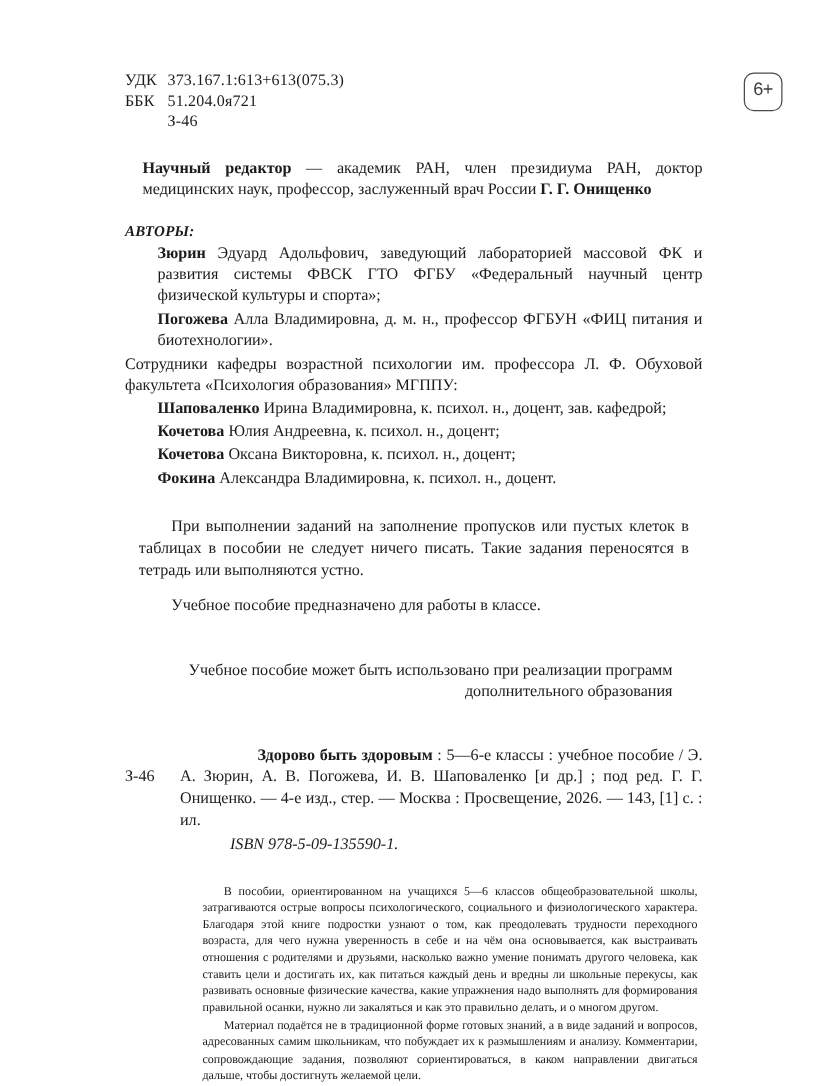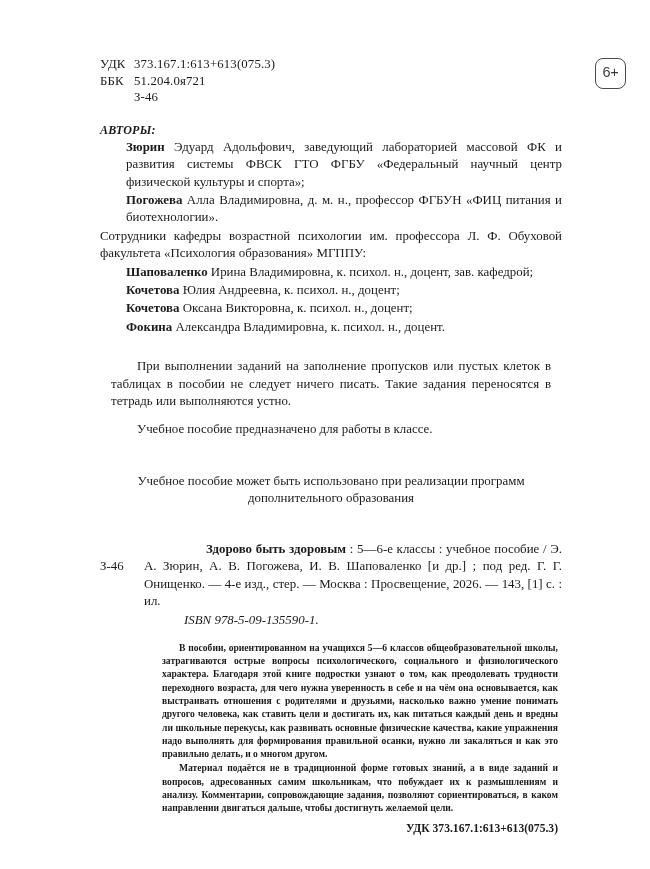--- a/index.html
+++ b/index.html
@@ -83,21 +83,21 @@
 
   .notes { margin-top: 22px; }
   .notes p {
     margin: 11px;
     text-indent: 26px;
   }
   .notes p + p { margin-top: 1px; }
 
   .promo {
     margin-top: 34px;
-    text-align: center;
+    text-align: right;
     font-size: 12.9px;
     line-height: 17.4px;
     padding: 0 24px;
   }
 
   
   .biblio {
     margin-top: 33px;
     font-size: 12.9px;
     line-height: 17.4px;
@@ -113,28 +113,27 @@
   }
   .biblio .b-first { text-indent: 62px; }
   .biblio .isbn-line {
     margin-top: 2px;
     text-indent: 40px;
     font-style: italic;
   }
 
   
   .annot {
-    margin-top: 11px;
+    margin-top: 22px;
     padding-left: 62px;
     padding-right: 4px;
     font-size: 9.6px;
     line-height: 13.3px;
     text-align: justify;
     text-justify: inter-word;
-    font-weight: bold;
   }
   .annot p { margin: 0; text-indent: 17px; }
   .annot p + p { margin-top: 1px; }
 
   
   .codes-bottom {
     margin-top: 6px;
     text-align: right;
     font-size: 11.6px;
     line-height: 15.4px;
@@ -148,20 +147,21 @@
 <div class="page">
 
   <div class="codes">
     <div class="row"><span class="lbl">УДК</span><span>373.167.1:613+613(075.3)</span></div>
     <div class="row"><span class="lbl">ББК</span><span>51.204.0я721</span></div>
     <div class="row shelf">З-46</div>
   </div>
 
   <div class="age-badge">6+</div>
 
+  <div class="blk editor"><b>Научный редактор</b><span> — академик РАН, член президиума РАН, доктор медицинских наук, профессор, заслуженный врач России </span><b>Г. Г. Онищенко</b></div>
 
   <div class="authors-head">АВТОРЫ:</div>
 
   <div class="blk auth-item"><b>Зюрин</b><span> Эдуард Адольфович, заведующий лабораторией массовой ФК и развития системы ФВСК ГТО ФГБУ «Федеральный научный центр физической культуры и спорта»;</span></div>
   <div class="blk auth-item"><b>Погожева</b><span> Алла Владимировна, д. м. н., профессор ФГБУН «ФИЦ питания и биотехнологии».</span></div>
 
   <div class="blk dept-line">Сотрудники кафедры возрастной психологии им. профессора Л. Ф. Обуховой факультета «Психология образования» МГППУ:</div>
 
   <div class="blk auth-item"><b>Шаповаленко</b><span> Ирина Владимировна, к. психол. н., доцент, зав. кафедрой;</span></div>
   <div class="blk auth-item"><b>Кочетова</b><span> Юлия Андреевна, к. психол. н., доцент;</span></div>

